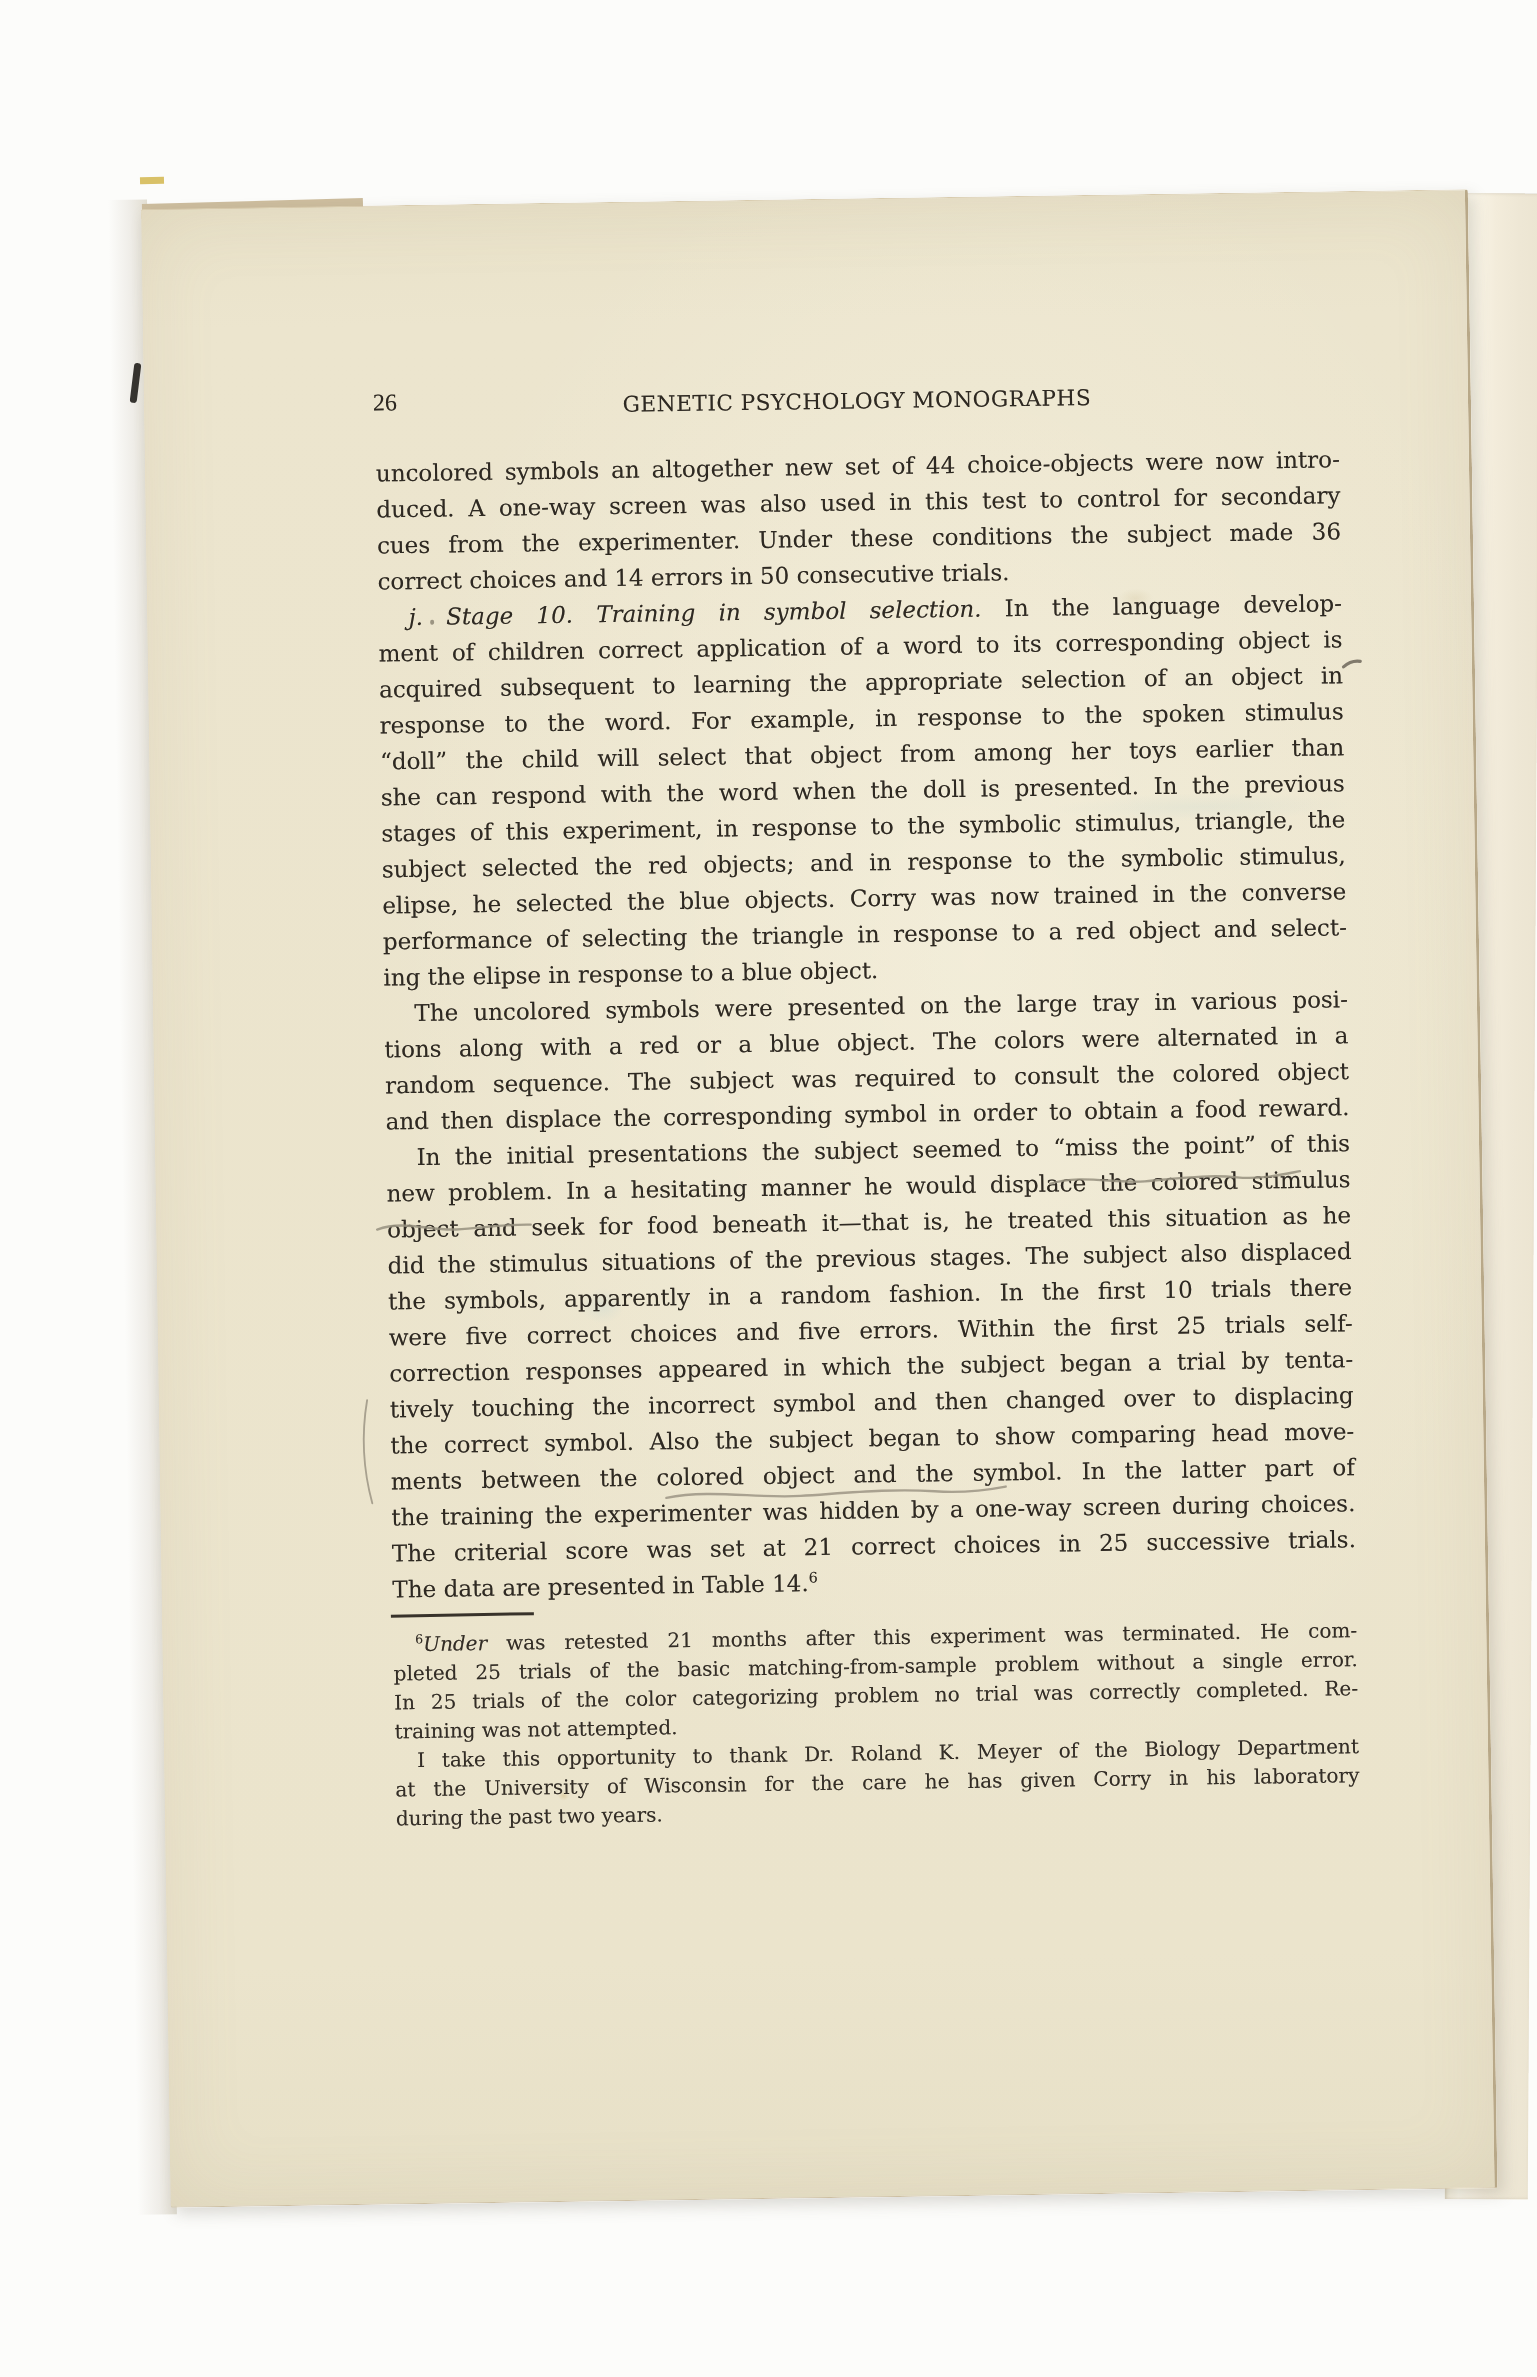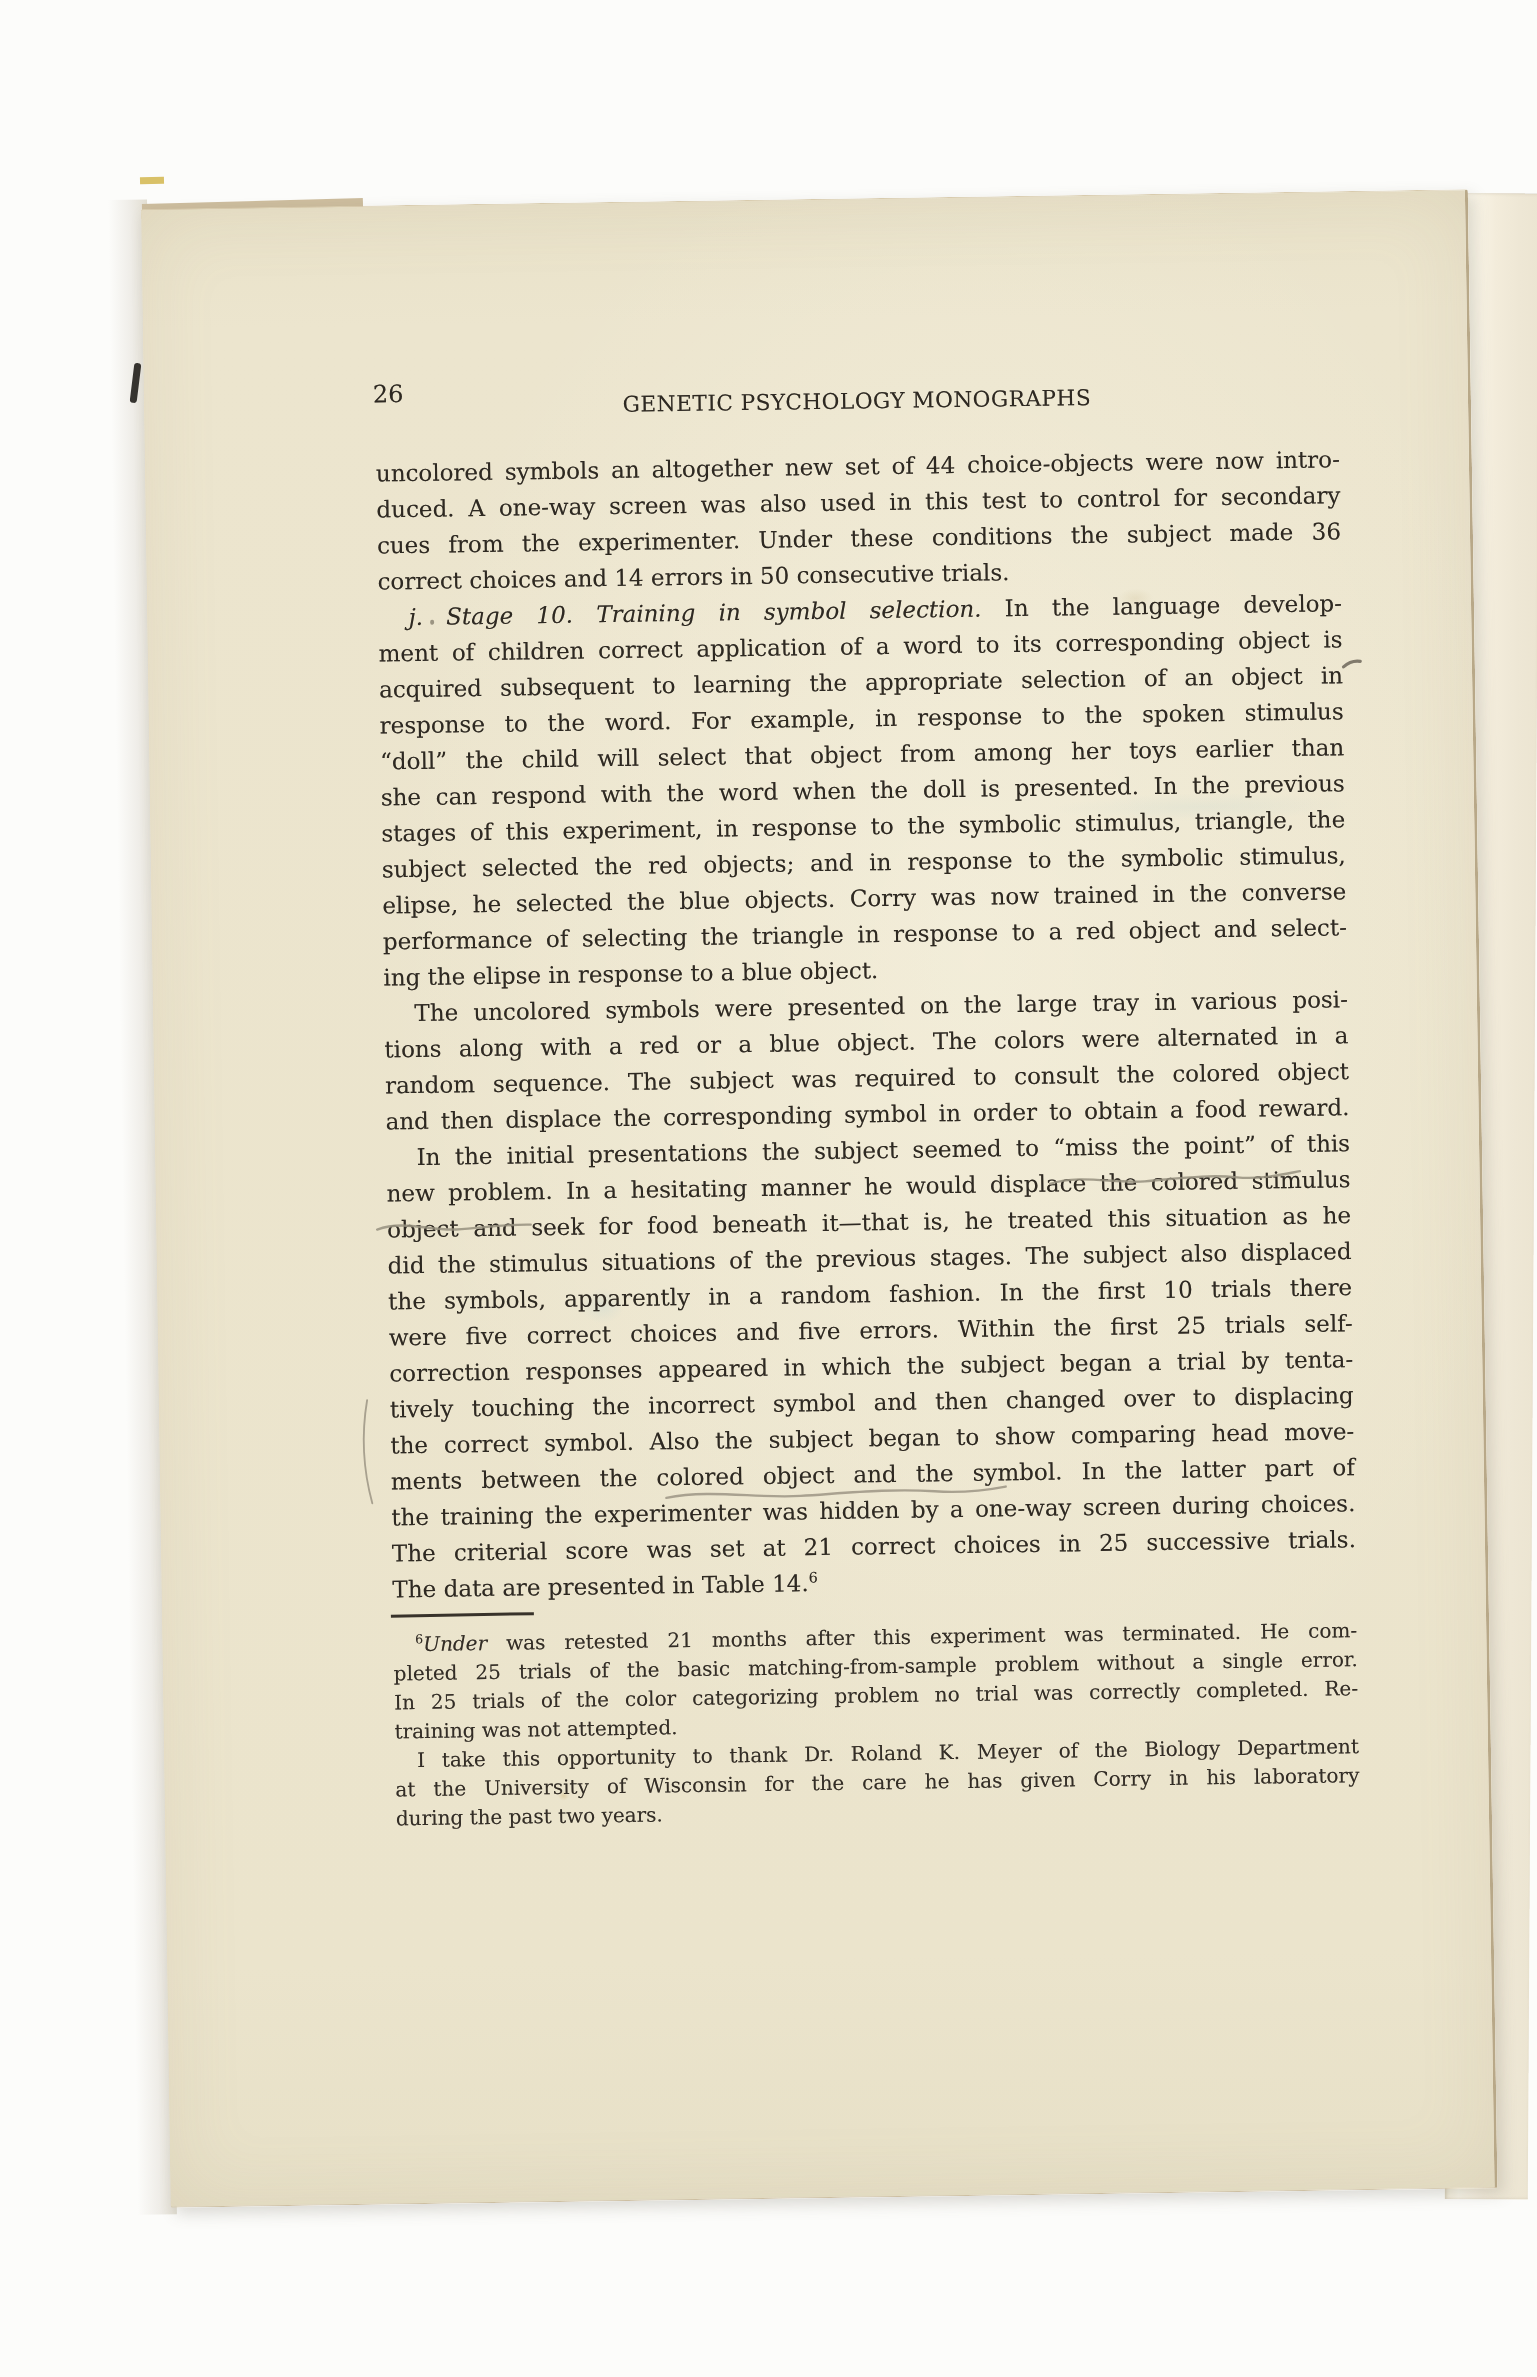--- a/index.html
+++ b/index.html
@@ -39,23 +39,24 @@
       radial-gradient(842px 1263px at 62% 38%, rgba(255,252,238,.35), rgba(255,252,238,0) 70%),
       linear-gradient(180deg,#e9e2c9 0%,#ece5ce 6%,#ebe4cc 88%,#e7e0c7 100%);
     border-right:3.2px solid #b8a888;
     border-top:0.5px solid #d8cbad;
     border-bottom:1.1px solid #cdbfa2;
     border-radius:2.6px;
     box-shadow:inset 0 0 74px rgba(160,145,110,.14), 5.3px 6.3px 14.7px rgba(100,95,80,.22);
   }
 
   .page-number{
-    position:absolute;left:229px;top:174px;
+    position:absolute;left:229px;top:183px;
     font-size:24px;color:#2e2922;
     text-shadow:0 0 0.5px rgba(46,41,34,.4);
+    font-family:Liberation Serif, serif;
   }
   .running-head{
     position:absolute;left:231px;top:189px;width:964px;
     text-align:center;font-size:21.6px;letter-spacing:0.5px;color:#2e2922;
     text-shadow:0 0 0.5px rgba(46,41,34,.4);
   }
 
   .body-block{
     position:absolute;left:231px;top:249px;width:964px;
     font-size:23px;color:#2e2922;

